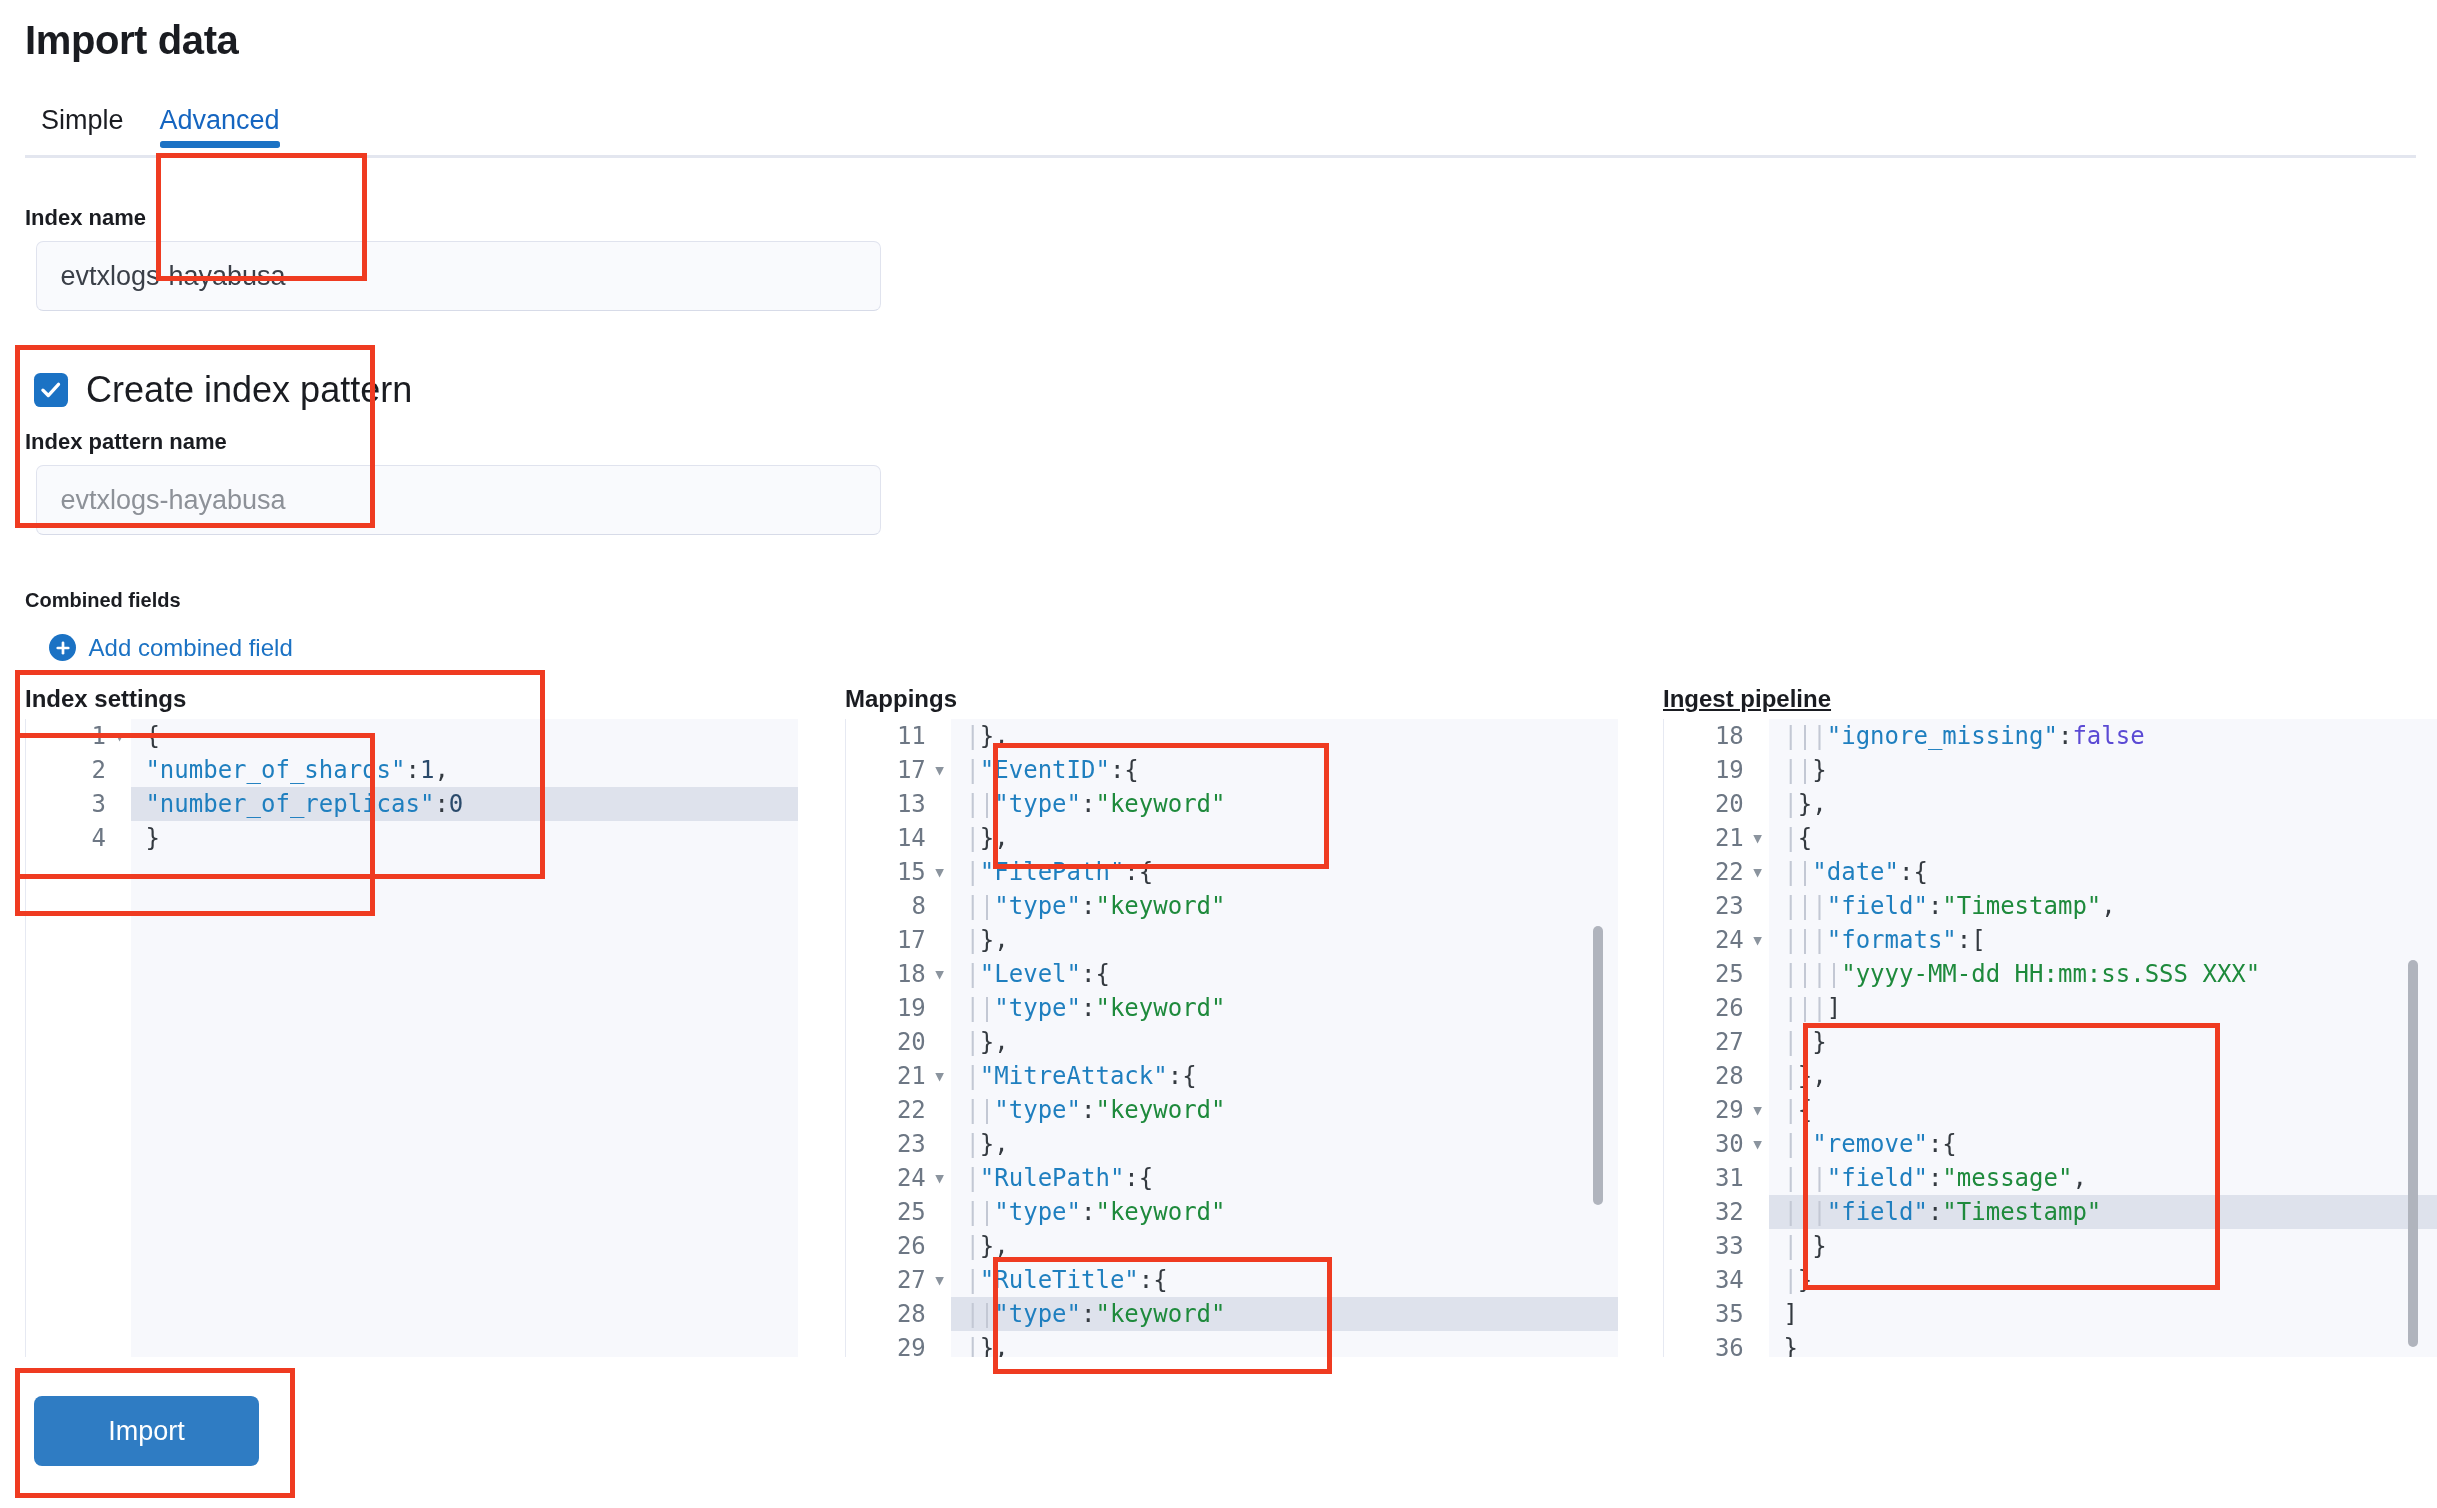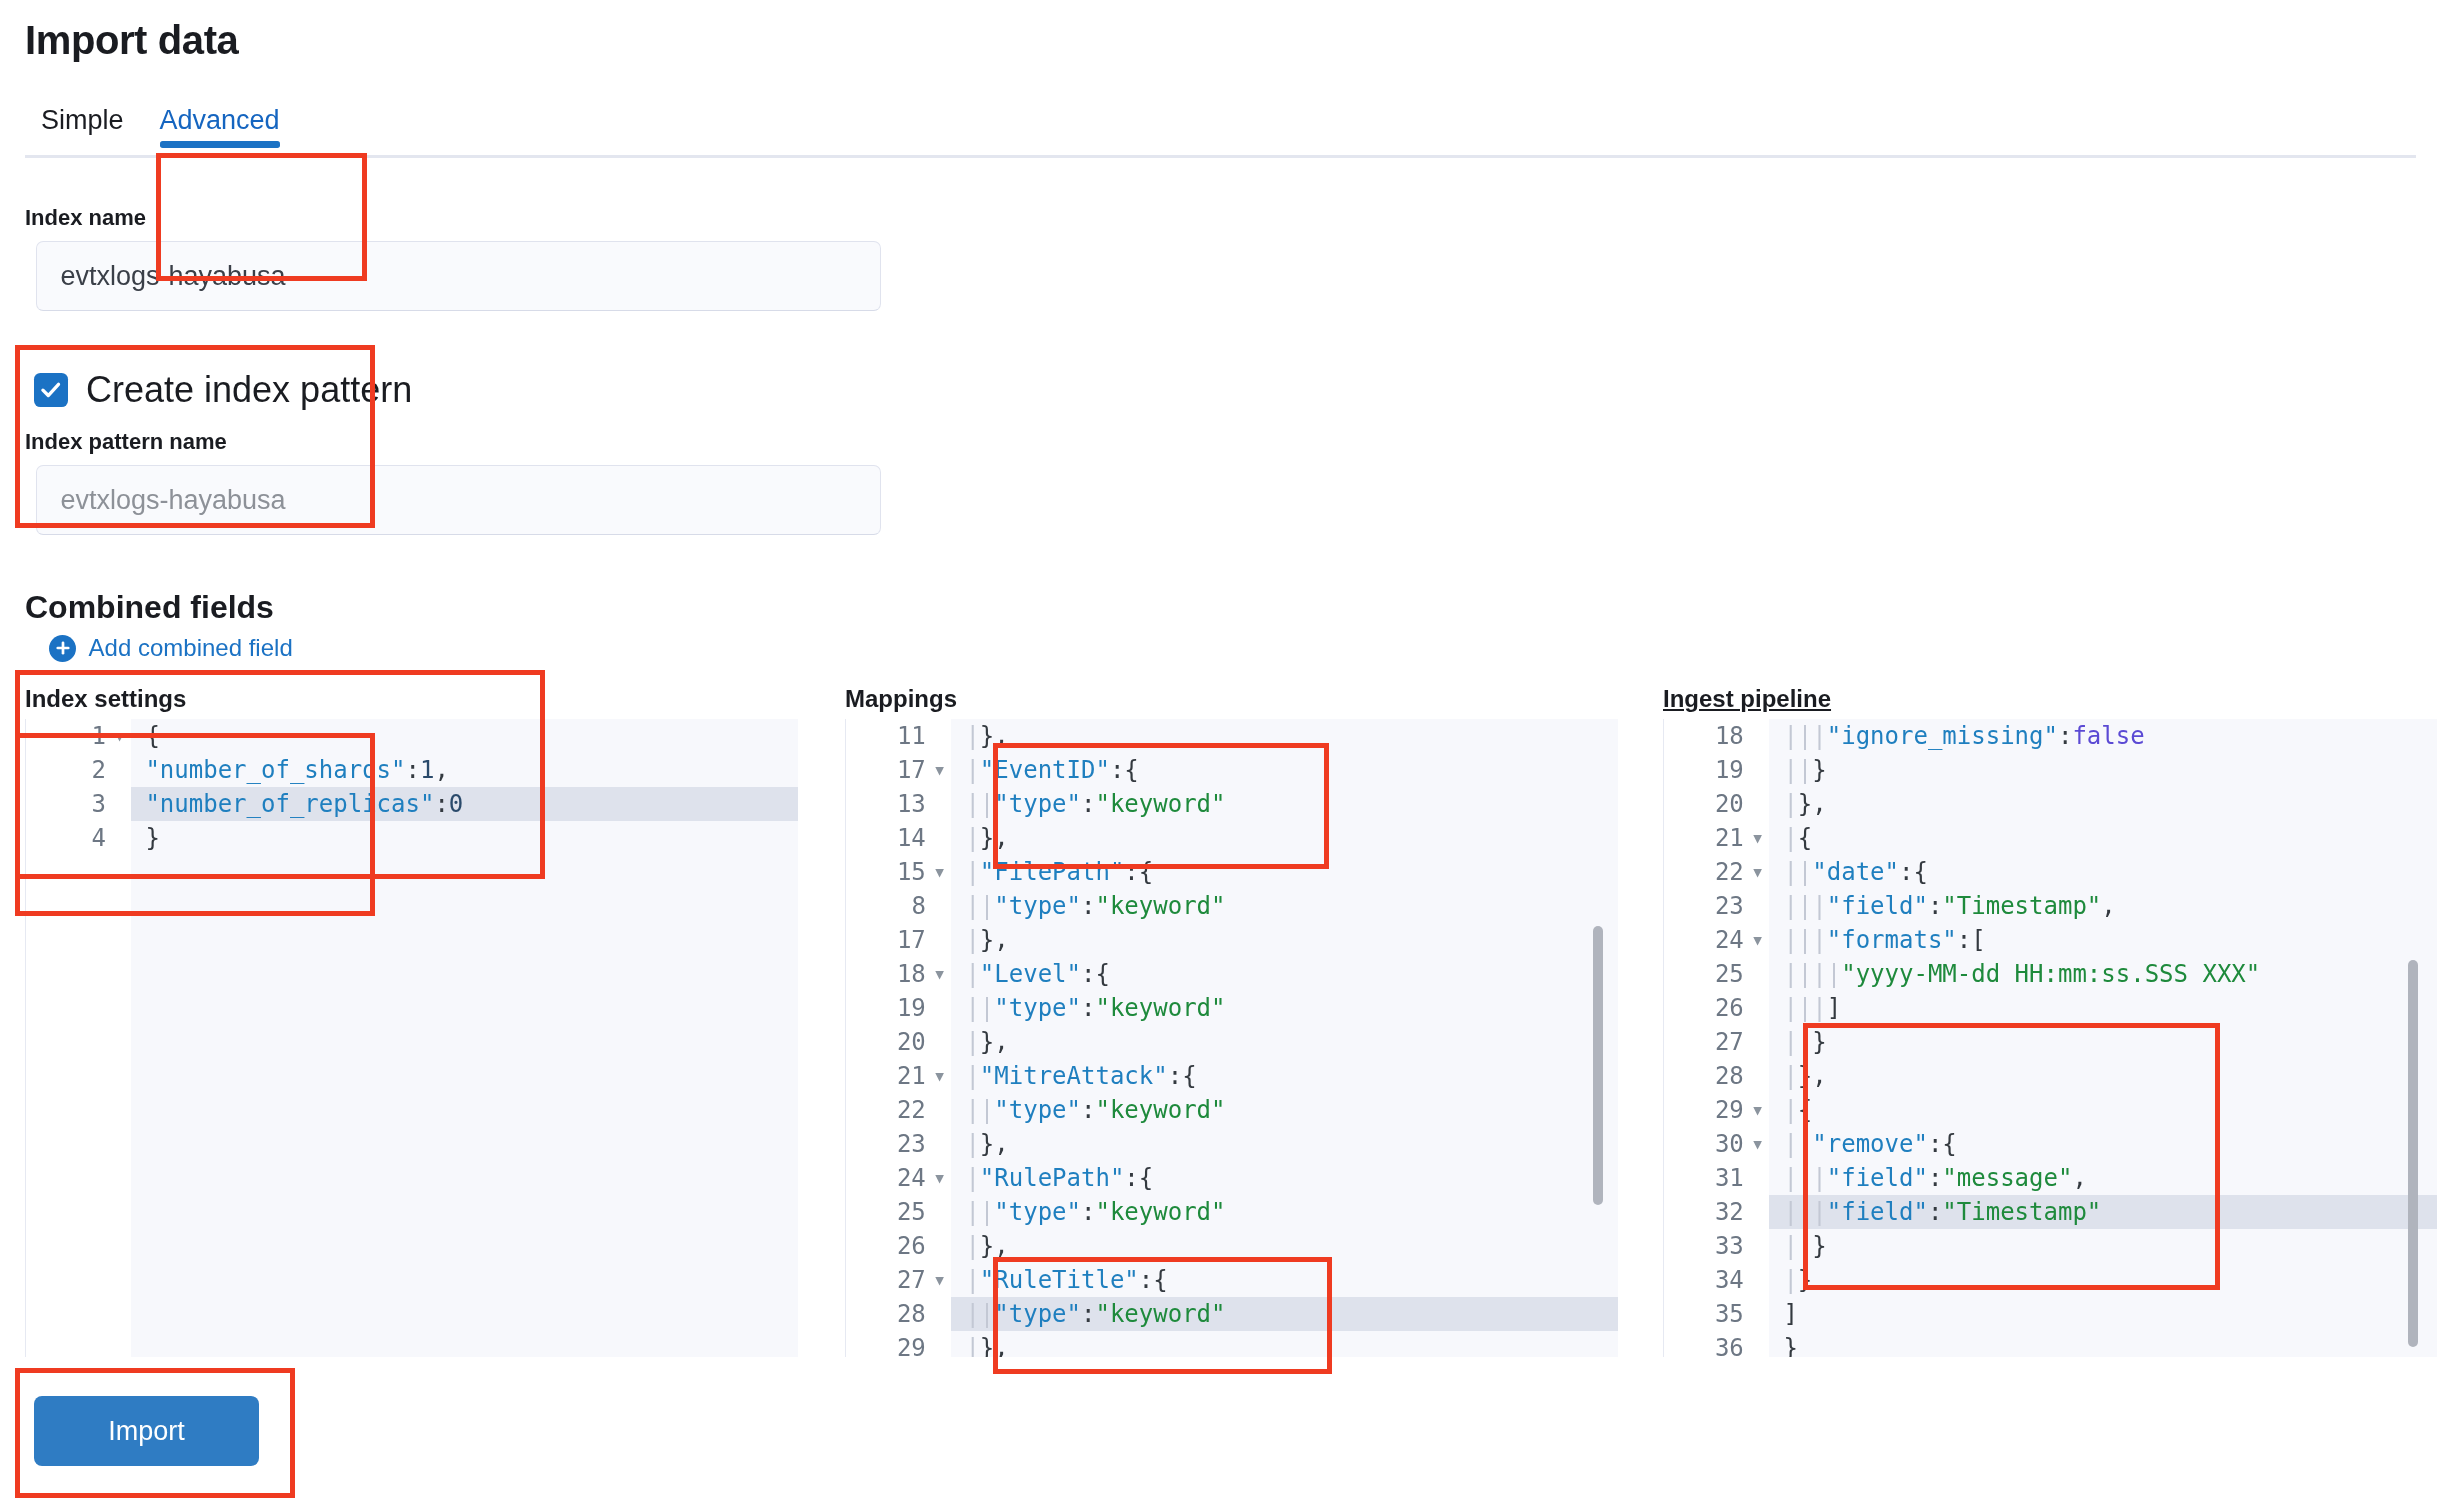--- a/index.html
+++ b/index.html
@@ -57,25 +57,25 @@
   .cbox {
     width:34px; height:34px; border-radius:6.3px; background:#1b72c4;
     display:flex; align-items:center; justify-content:center;
     flex:0 0 auto; cursor:pointer;
   }
   .cbox svg { width:23.4px; height:23.4px; }
   .cbox-label { font-size:36px; color:#1a1c21; }
 
   .combined-title {
     position:absolute; left:25px; top:589px;
-    font-size:32px; font-weight:700;
+    font-size:20px; font-weight:700;
   }
   .add-combined {
     position:absolute; left:49px; top:634px;
-    display:flex; align-items:center; gap:12.6px; cursor:pointer;
+    display:flex; align-items:flex-start; gap:12.6px; cursor:pointer;
   }
   .plus-icon {
     width:27px; height:27px; border-radius:50%; background:#1b72c4;
     display:flex; align-items:center; justify-content:center; flex:0 0 auto;
   }
   .plus-icon svg { width:18px; height:18px; }
   .add-combined-label { font-size:24px; color:#1b72c4; font-weight:400; }
 
   
   .panel-title { position:absolute; font-size:24px; font-weight:700; color:#1a1c21; }

